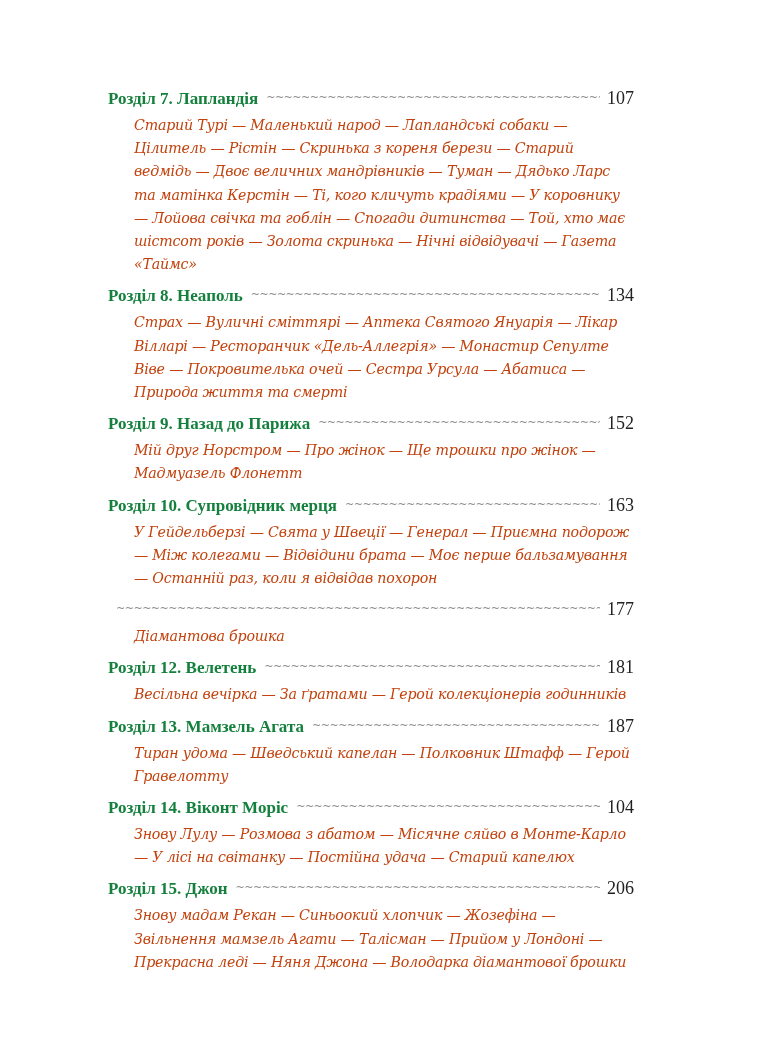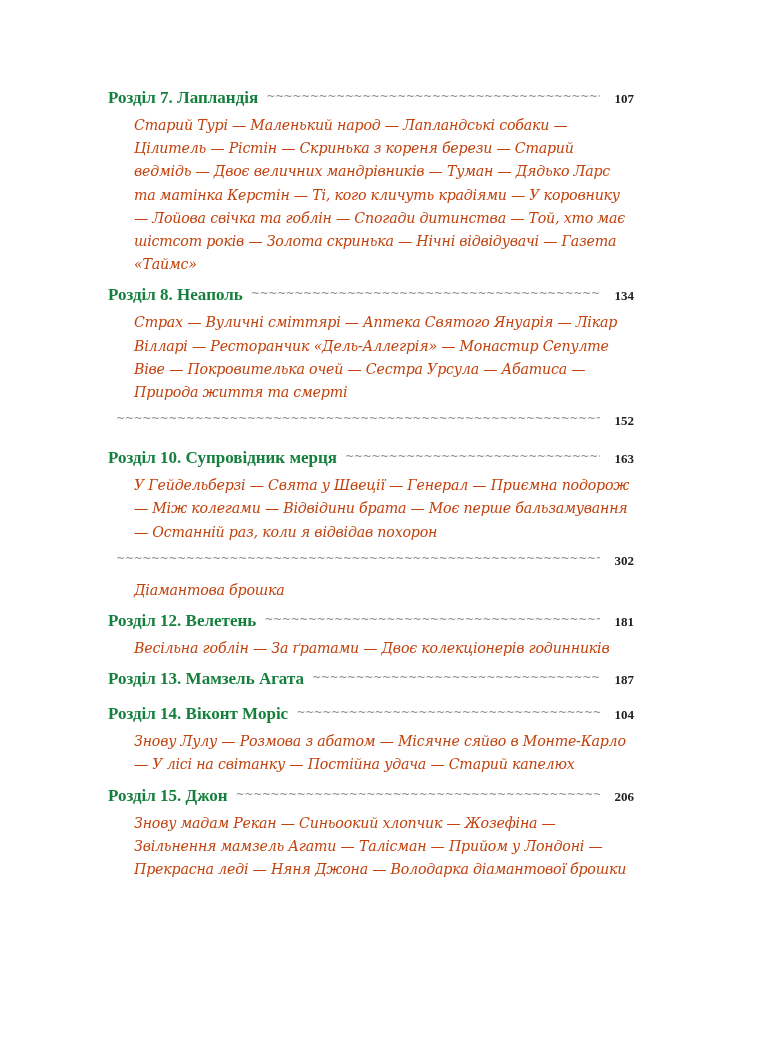--- a/index.html
+++ b/index.html
@@ -13,21 +13,21 @@
     .head {
       display: flex; align-items: baseline; height: 26px;
       font-family: "Liberation Serif", serif;
     }
     .title { font-weight: bold; font-size: 17px; white-space: nowrap; color: #15803d; }
     .fill {
       flex: 1; overflow: hidden; white-space: nowrap; margin: 0 6px 0 8px;
       color: #8a8a8a; font-size: 11px; letter-spacing: -0.5px;
       font-family: "DejaVu Sans", sans-serif; position: relative; top: -3px;
     }
-    .page { font-size: 13px; color: #222; min-width: 28px; text-align: right; font-weight: bold; }
+    .page { font-size: 18px; color: #222; min-width: 28px; text-align: right; }
     .sub {
       padding-left: 26px; font-style: italic; font-size: 14.2px; line-height: 23.2px;
       color: #c2410c; font-family: "DejaVu Serif", serif; letter-spacing: -0.2px;
     }
   </style>
 </head>
 <body>
 
 <div class="toc">
   <div class="entry">
@@ -41,53 +41,56 @@
   <div class="entry">
     <div class="head">
       <span class="title">Розділ 8. Неаполь</span>
       <span class="fill">~~~~~~~~~~~~~~~~~~~~~~~~~~~~~~~~~~~~~~~~~~~~~~~~~~~~~~~~~~~~~~~~~~~~~~~~~~</span>
       <span class="page">134</span>
     </div>
     <div class="sub">Страх — Вуличні сміттярі — Аптека Святого Януарія — Лікар Вілларі — Ресторанчик «Дель-Аллегрія» — Монастир Сепулте Віве — Покровителька очей — Сестра Урсула — Абатиса — Природа життя та смерті</div>
   </div>
   <div class="entry">
     <div class="head">
+      <span class="title">Розділ 9. Назад до Парижа</span>
       <span class="fill">~~~~~~~~~~~~~~~~~~~~~~~~~~~~~~~~~~~~~~~~~~~~~~~~~~~~~~~~~~~~~~~~~~~~~~~~~~</span>
       <span class="page">152</span>
     </div>
+    <div class="sub">Мій друг Норстром — Про жінок — Ще трошки про жінок — Мадмуазель Флонетт</div>
   </div>
   <div class="entry">
     <div class="head">
       <span class="title">Розділ 10. Супровідник мерця</span>
       <span class="fill">~~~~~~~~~~~~~~~~~~~~~~~~~~~~~~~~~~~~~~~~~~~~~~~~~~~~~~~~~~~~~~~~~~~~~~~~~~</span>
       <span class="page">163</span>
     </div>
     <div class="sub">У Гейдельберзі — Свята у Швеції — Генерал — Приємна подорож — Між колегами — Відвідини брата — Моє перше бальзамування — Останній раз, коли я відвідав похорон</div>
   </div>
   <div class="entry">
     <div class="head">
       <span class="fill">~~~~~~~~~~~~~~~~~~~~~~~~~~~~~~~~~~~~~~~~~~~~~~~~~~~~~~~~~~~~~~~~~~~~~~~~~~</span>
-      <span class="page">302</span>
+      <span class="page">177</span>
     </div>
     <div class="sub">Діамантова брошка</div>
   </div>
   <div class="entry">
     <div class="head">
       <span class="title">Розділ 12. Велетень</span>
       <span class="fill">~~~~~~~~~~~~~~~~~~~~~~~~~~~~~~~~~~~~~~~~~~~~~~~~~~~~~~~~~~~~~~~~~~~~~~~~~~</span>
       <span class="page">181</span>
     </div>
-    <div class="sub">Весільна гоблін — За ґратами — Двоє колекціонерів годинників</div>
+    <div class="sub">Весільна вечірка — За ґратами — Герой колекціонерів годинників</div>
   </div>
   <div class="entry">
     <div class="head">
       <span class="title">Розділ 13. Мамзель Агата</span>
       <span class="fill">~~~~~~~~~~~~~~~~~~~~~~~~~~~~~~~~~~~~~~~~~~~~~~~~~~~~~~~~~~~~~~~~~~~~~~~~~~</span>
       <span class="page">187</span>
     </div>
+    <div class="sub">Тиран удома — Шведський капелан — Полковник Штафф — Герой Гравелотту</div>
   </div>
   <div class="entry">
     <div class="head">
       <span class="title">Розділ 14. Віконт Моріс</span>
       <span class="fill">~~~~~~~~~~~~~~~~~~~~~~~~~~~~~~~~~~~~~~~~~~~~~~~~~~~~~~~~~~~~~~~~~~~~~~~~~~</span>
       <span class="page">104</span>
     </div>
     <div class="sub">Знову Лулу — Розмова з абатом — Місячне сяйво в Монте-Карло — У лісі на світанку — Постійна удача — Старий капелюх</div>
   </div>
   <div class="entry">

